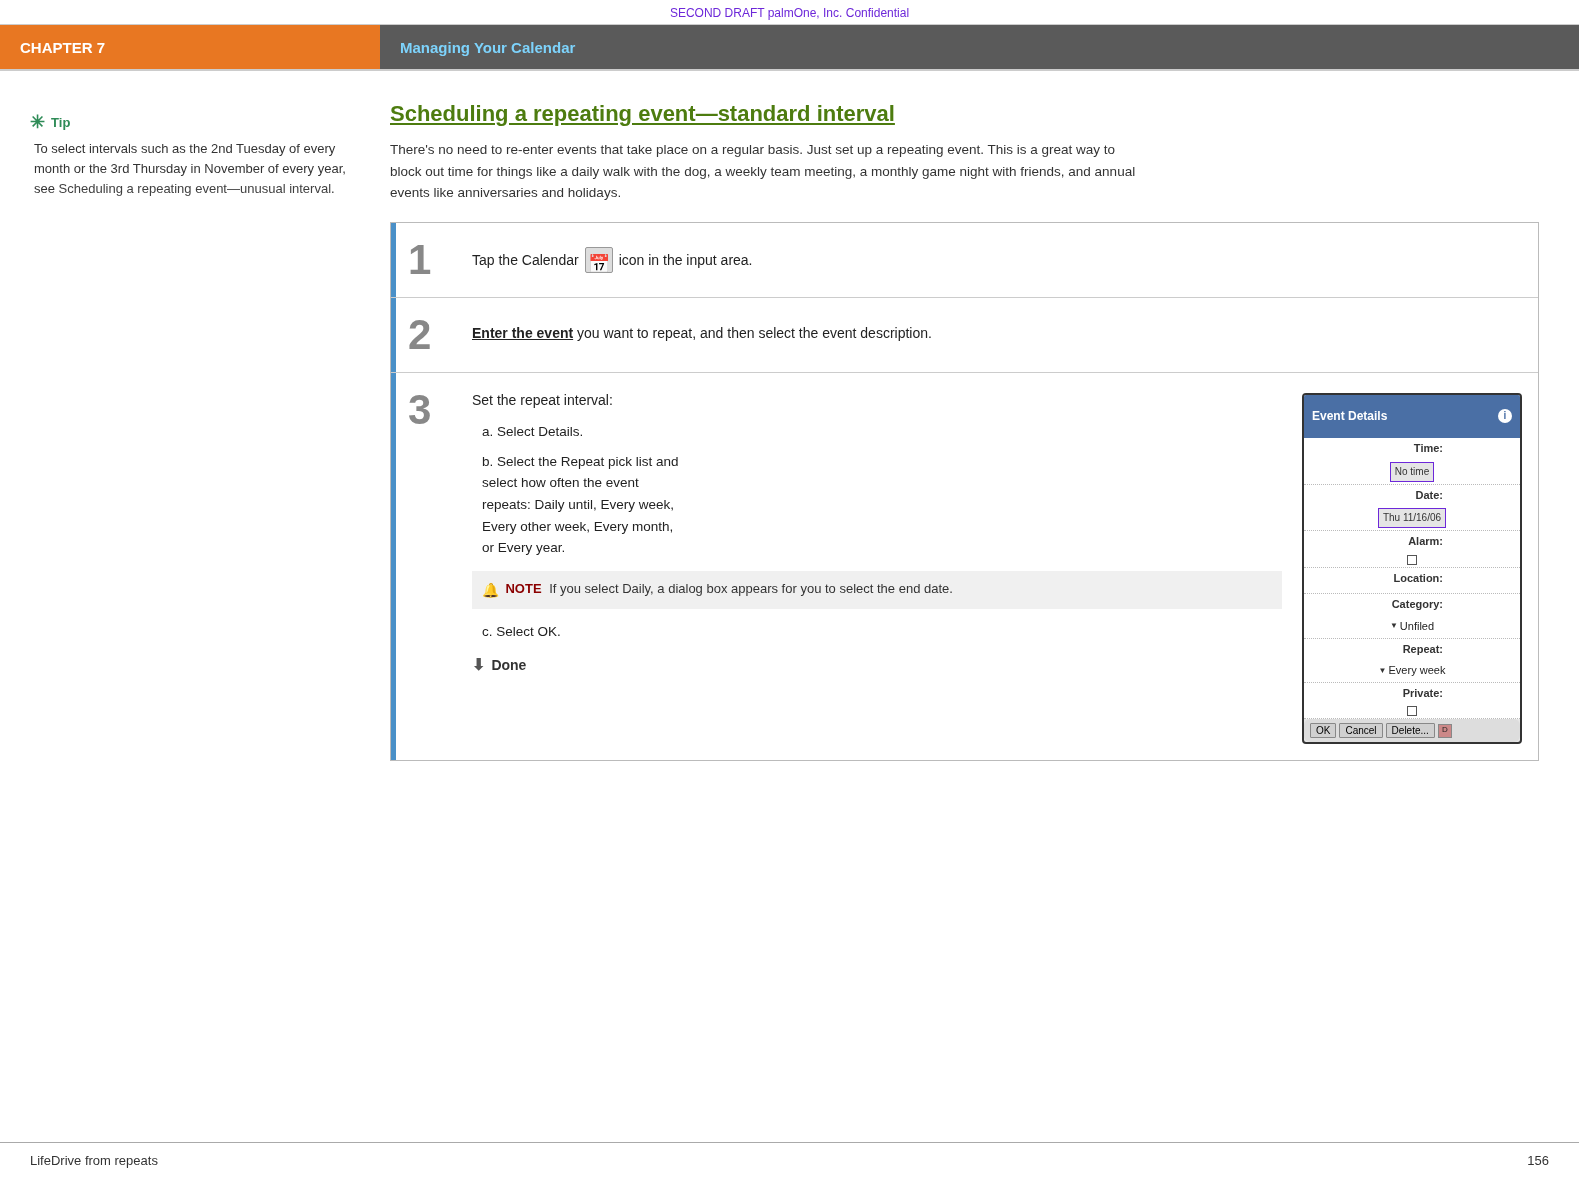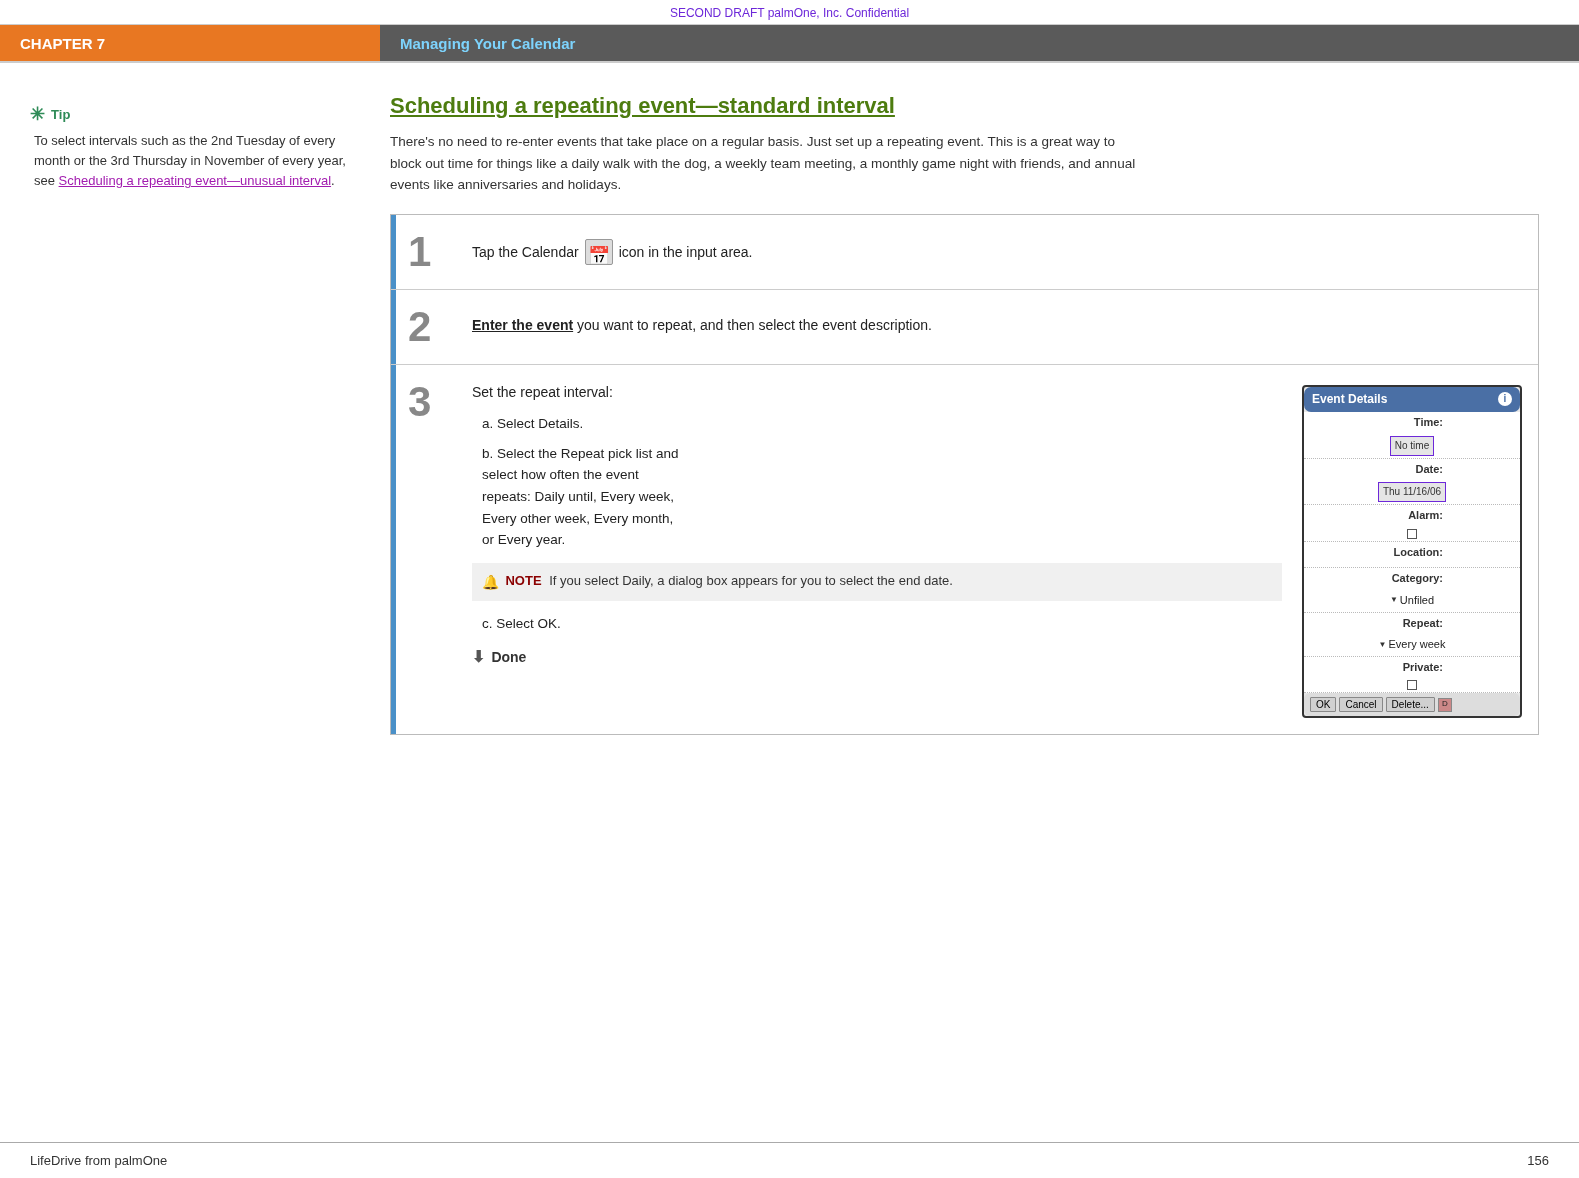--- a/index.html
+++ b/index.html
@@ -17,21 +17,21 @@
       text-align: center;
       font-size: 12px;
       color: #6d28d9;
       padding: 6px 0 4px 0;
       border-bottom: 1px solid #ccc;
     }
 
     
     .chapter-header {
       display: flex;
-      height: 38px;
+      height: 46px;
       border-bottom: 2px solid #ccc;
     }
     .chapter-label {
       background: #e87722;
       color: #fff;
       font-weight: bold;
       font-size: 15px;
       display: flex;
       align-items: center;
       padding: 0 20px;
@@ -80,22 +80,21 @@
       font-weight: bold;
       font-size: 13px;
     }
     .tip-text {
       font-size: 13px;
       color: #333;
       line-height: 1.55;
       padding-left: 4px;
     }
     .tip-link {
-      color: #a21caf;
-      text-decoration: underline;
+      color: #404040;
       cursor: pointer;
     }
 
     
     .content-area {
       flex: 1;
       padding: 0 40px 0 10px;
     }
 
     .section-title {
@@ -264,25 +263,24 @@
       background: #e8e8e8;
       font-size: 11px;
       overflow: hidden;
       margin-top: 4px;
     }
     .ed-titlebar {
       background: #4a6fa5;
       color: #fff;
       font-weight: bold;
       font-size: 12px;
-      padding: 3px 8px;
+      padding: 12px 8px;
       display: flex;
       justify-content: space-between;
       align-items: center;
-      border-radius: 7px;
     }
     .ed-info-icon {
       background: #fff;
       color: #4a6fa5;
       border-radius: 50%;
       width: 14px;
       height: 14px;
       display: flex;
       align-items: center;
       justify-content: center;
@@ -513,15 +511,15 @@
         </div>
       </div>
 
     </div>
 
   </div>
 
 </div>
 
 <div class="page-footer">
-  <span>LifeDrive from palmOne</span>
+  <span>LifeDrive from repeats</span>
   <span>156</span>
 </div>
 
 </body></html>

